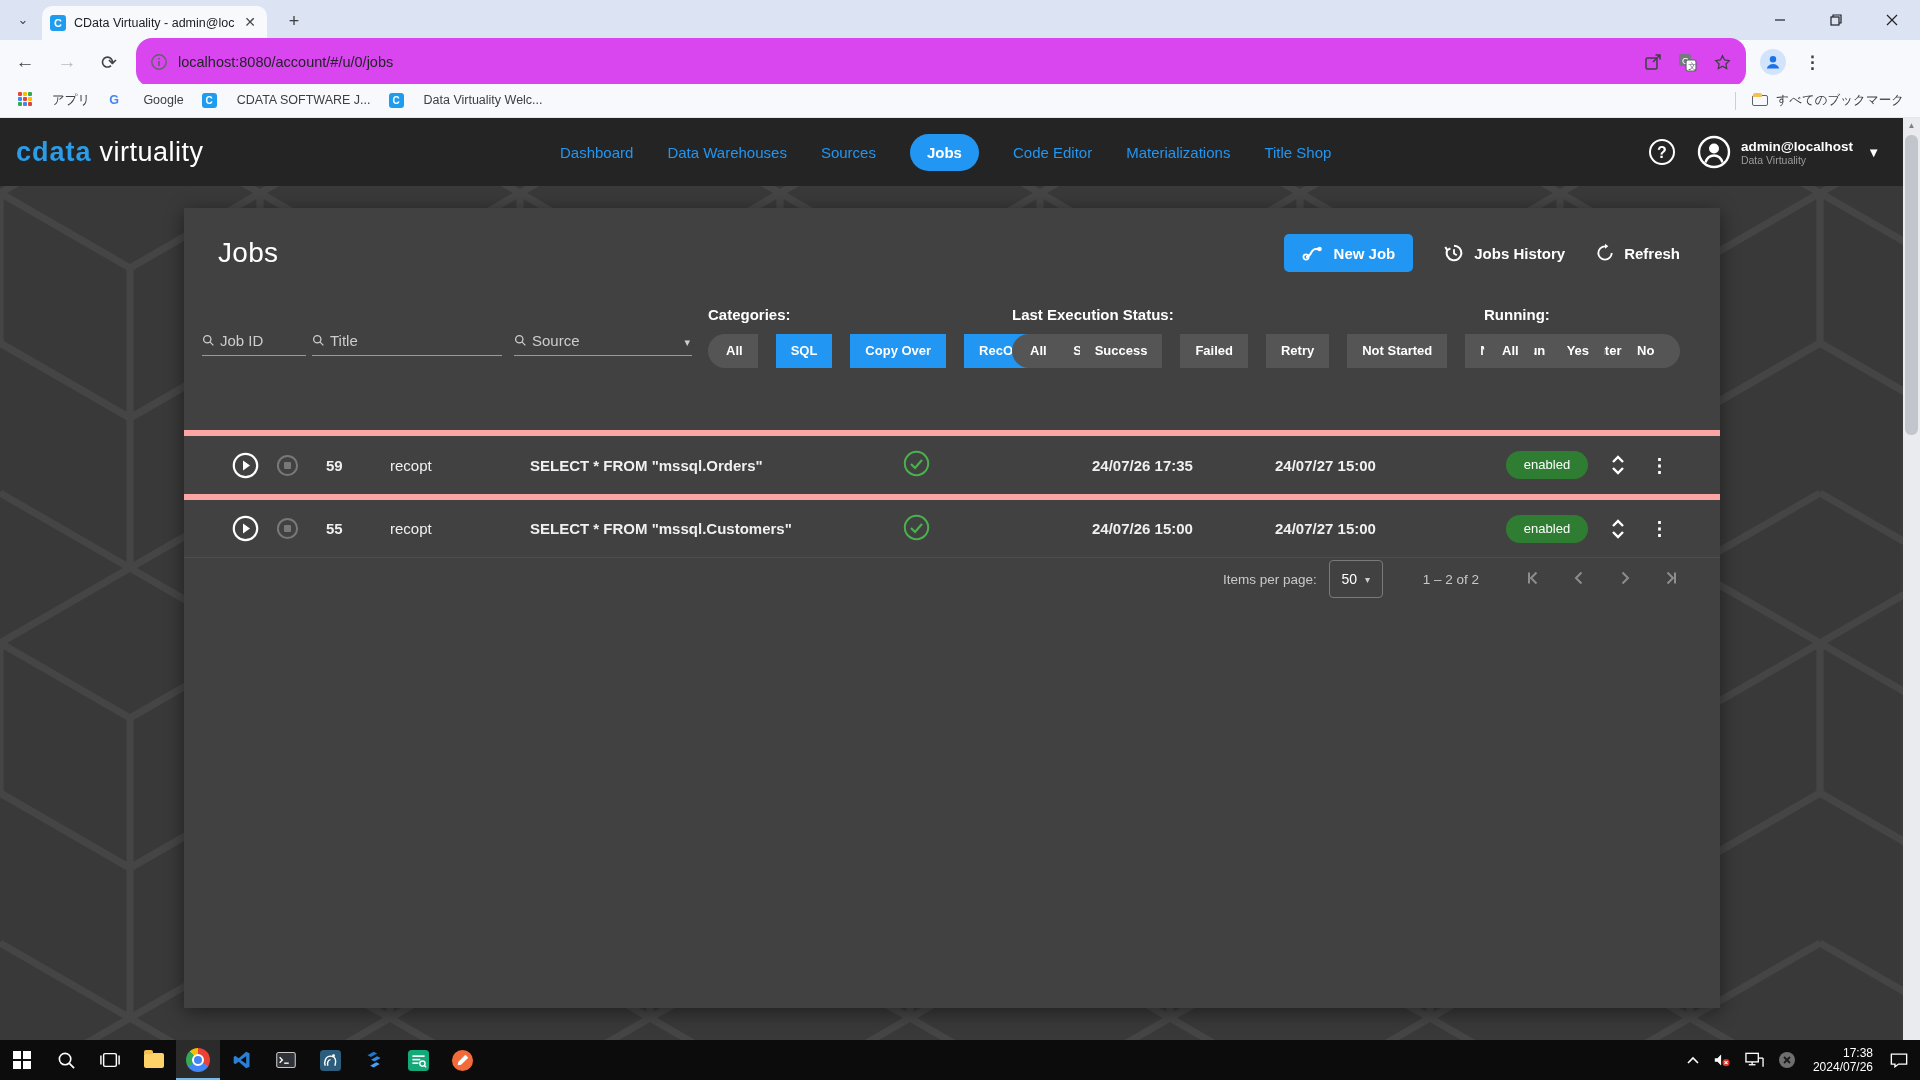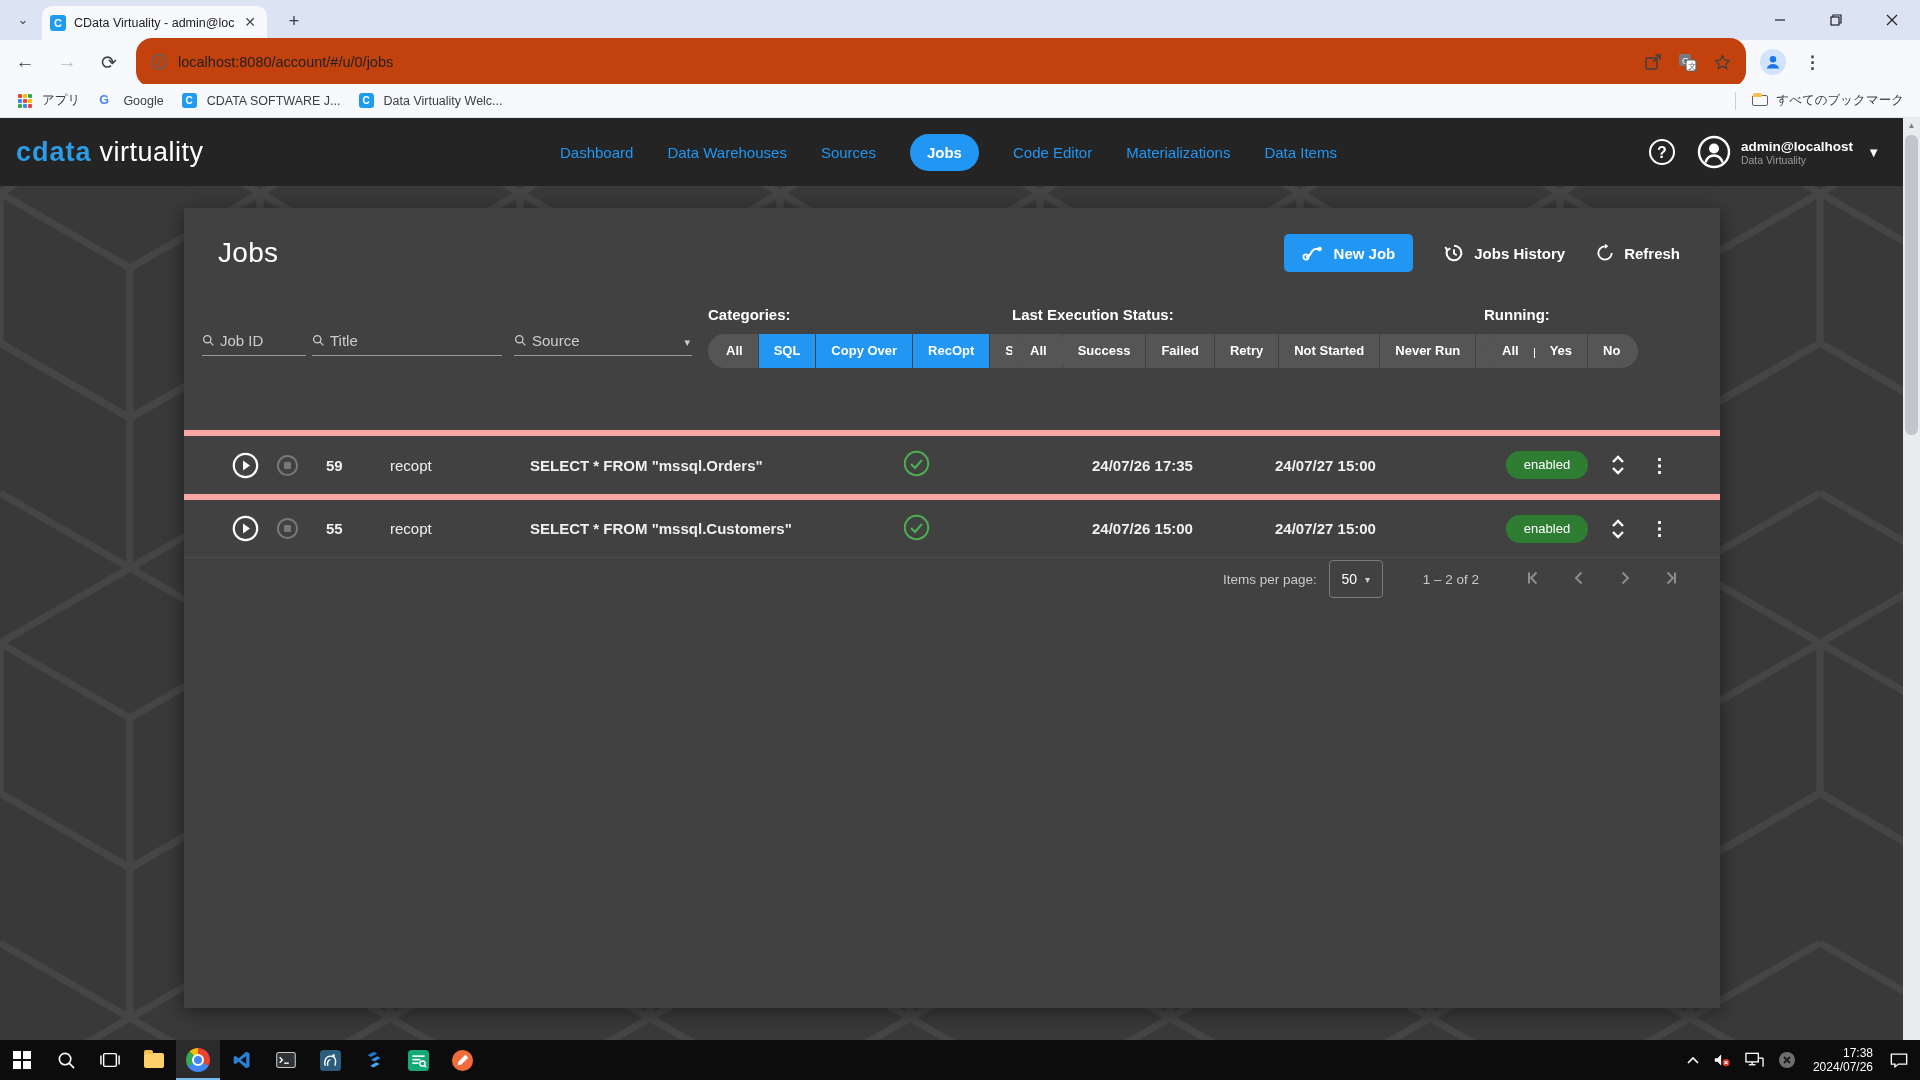--- a/index.html
+++ b/index.html
@@ -21,33 +21,33 @@
   .newtab-btn { position:absolute; left:282px; top:10px; width:24px; height:24px; color:#3c4043;
     font-size:18px; text-align:center; line-height:23px; border-radius:50%; cursor:pointer; }
   .win-controls { position:absolute; right:0; top:0; height:40px; display:flex; }
   .win-btn { width:56px; height:40px; display:flex; align-items:center; justify-content:center; color:#202124; cursor:pointer; }
 
   .toolbar { position:absolute; top:40px; left:0; width:1920px; height:44px; background:#f8f9fc;
     display:flex; align-items:center; }
   .nav-arrow { width:34px; height:34px; margin-left:8px; display:flex; align-items:center; justify-content:center;
     font-size:19px; color:#3f4348; cursor:pointer; }
   .nav-arrow.disabled { color:#b6bac0; }
-  .omnibox { height:49px; width:1610px; margin-left:10px; background:#c2410c; border-radius:16px;
+  .omnibox { height:49px; width:1610px; margin-left:10px; background:#d946ef; border-radius:16px;
     display:flex; align-items:center; padding:0 14px; }
   .omni-info { width:18px; height:18px; flex:0 0 18px; cursor:pointer; }
   .omni-url { font-size:14.5px; color:#1f2125; margin-left:10px; }
   .omni-right { margin-left:auto; display:flex; align-items:center; gap:16px; }
   .tb-icons { display:flex; align-items:center; gap:14px; margin-left:14px; }
   .avatar-btn { width:26px; height:26px; border-radius:50%; background:#d2e3fc; display:flex; align-items:center;
     justify-content:center; cursor:pointer; }
   .kebab { color:#3c4043; font-size:17px; font-weight:bold; cursor:pointer; padding:0 4px; }
 
   .bookmarks { position:absolute; top:84px; left:0; width:1920px; height:34px; background:#f8f9fc;
     border-bottom:1px solid #e4e7ec; display:flex; align-items:center; font-size:12.5px; color:#3c4043; }
-  .bm-item { display:flex; align-items:center; gap:10px; margin-left:18px; cursor:pointer; }
+  .bm-item { display:flex; align-items:flex-start; gap:20px; margin-left:18px; cursor:pointer; }
   .bm-grid { display:grid; grid-template-columns:repeat(3,4px); grid-gap:1px; }
   .bm-grid i { width:4px; height:4px; border-radius:1px; }
   .bm-fav { width:15px; height:15px; border-radius:3px; background:#1e9cf0; color:#fff; font-weight:bold;
     font-size:10px; text-align:center; line-height:15px; }
   .bm-right { margin-left:auto; display:flex; align-items:center; gap:8px; margin-right:16px; }
   .bm-sep { width:1px; height:18px; background:#c8d0e0; margin-right:8px; }
 
   
   .page { position:absolute; top:118px; left:0; width:1920px; height:922px; background:#393939; overflow:hidden; }
   .pattern-svg { position:absolute; top:0; left:0; }
@@ -81,21 +81,21 @@
     display:flex; align-items:center; gap:9px; cursor:pointer; font-family:inherit; }
 
   .filters { position:absolute; top:88px; left:0; width:100%; height:80px; }
   .f-label { position:absolute; top:10px; color:#fff; font-size:15px; font-weight:bold; }
   .f-input-wrap { position:absolute; top:34px; }
   .f-input-wrap svg { position:absolute; left:0; top:4px; }
   .f-input { background:transparent; border:none; border-bottom:1px solid #9a9a9a; color:#fde047;
     font-size:15px; padding:2px 2px 6px 18px; font-family:inherit; outline:none; }
   .f-input::placeholder { color:#cdcdcd; }
   .f-select-arrow { position:absolute; right:2px; top:6px; color:#cfcfcf; font-size:11px; pointer-events:none; }
-  .seg-group { position:absolute; top:38px; display:flex; gap:1px; }
+  .seg-group { position:absolute; top:38px; display:flex; gap:18px; }
   .seg { background:#555; color:#fff; font-size:13px; font-weight:bold; padding:0 15px; height:34px;
     line-height:34px; cursor:pointer; white-space:nowrap; }
   .seg:first-child { border-radius:17px 0 0 17px; padding-left:18px; }
   .seg:last-child { border-radius:0 17px 17px 0; padding-right:18px; }
   .seg.sel { background:#2196f3; }
 
   .grid-row { display:grid; grid-template-columns:42px 42px 65px 135px 355px 205px 183px 185px 1fr 90px 44px 40px;
     align-items:center; padding:0 40px; }
   .thead { position:absolute; top:186px; left:0; width:100%; height:36px; color:#a6a6a6; font-size:13px;
     font-weight:bold; letter-spacing:.3px; }
@@ -277,21 +277,21 @@
       <span class="cdata">cdata</span>
       <span class="virt">virtuality</span>
     </div>
     <div class="mainnav">
       <span class="nav-link">Dashboard</span>
       <span class="nav-link">Data Warehouses</span>
       <span class="nav-link">Sources</span>
       <span class="nav-link active">Jobs</span>
       <span class="nav-link">Code Editor</span>
       <span class="nav-link">Materializations</span>
-      <span class="nav-link">Data Items</span>
+      <span class="nav-link">Title Shop</span>
     </div>
     <div class="appbar-right">
       <div class="help-icon">?</div>
       <div class="userbox">
         <svg class="user-avatar" viewBox="0 0 34 34">
           <circle cx="17" cy="17" r="15" fill="none" stroke="#fff" stroke-width="2.4"></circle>
           <circle cx="17" cy="13.5" r="5" fill="#fff"></circle>
           <path d="M8.5 27.5c1.5-5 5-7 8.5-7s7 2 8.5 7" fill="none" stroke="#fff" stroke-width="2.4"></path>
         </svg>
         <div>

